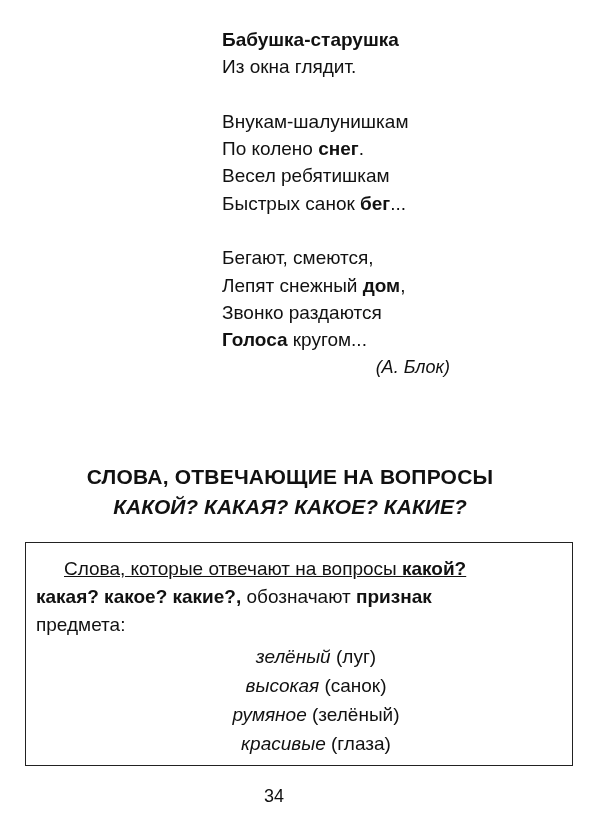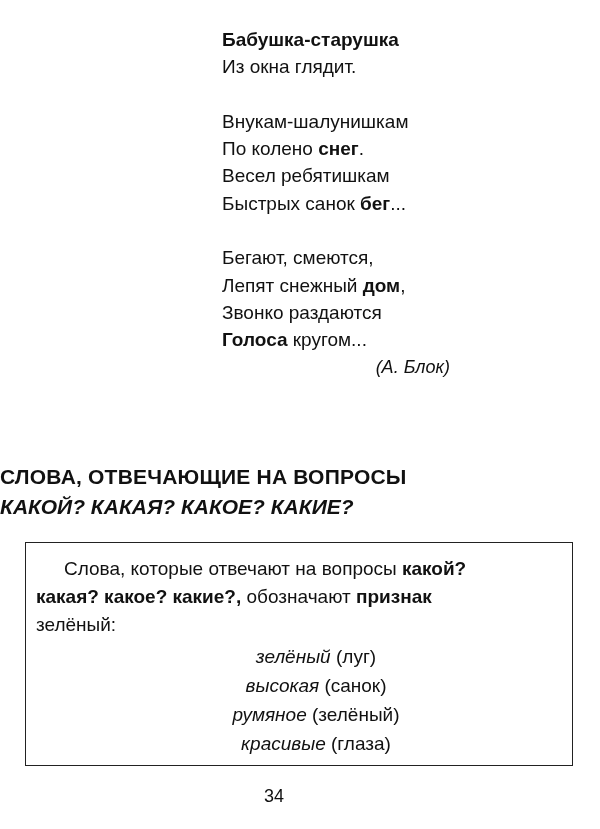--- a/index.html
+++ b/index.html
@@ -5,29 +5,29 @@
   html, body { margin:0; padding:0; }
   body {
     width:600px; height:829px; background:#ffffff; color:#111111;
     font-family:"Liberation Sans", sans-serif; position:relative; overflow:hidden;
   }
   .poem { position:absolute; left:186px; top:26px; width:240px; font-size:19px; line-height:27.3px;margin-left:36px; }
   .poem .line { white-space:nowrap; height:27.3px; }
   .poem .gap { height:27.3px; }
   .author { text-align:right; font-style:italic; font-size:18px; padding-right:12px; }
   b { font-weight:bold; }
-  .heading { position:absolute; left:0; width:564px; top:462px; font-weight:bold; }
+  .heading { position:absolute; left:8px; width:564px; top:462px; text-align:center; font-weight:bold; }
   .heading .h1 { font-size:21px; line-height:30px; letter-spacing:0.2px; }
   .heading .h2 { font-size:21px; line-height:30px; font-style:italic; }
   .rule-box {
     position:absolute; left:25px; top:542px; width:548px; height:224px;
     border:1.5px solid #222; box-sizing:border-box;
   }
   .rule-text { position:absolute; left:36px; top:555px; width:530px; font-size:19px; line-height:28px; }
-  .rule-text .indent { padding-left:28px; }
+  .rule-text .indent { padding-left:28px;text-decoration:underline; }
   .examples { position:absolute; left:0; width:600px; top:642px; text-align:center; font-size:19px; line-height:29px;margin-left:16px; }
   .examples i { font-style:italic; }
   .page-num { position:absolute; left:0; width:548px; top:786px; text-align:center; font-size:18px; }
 </style>
 </head>
 <body>
 
 <div class="poem">
   <div id="s1">
       <div class="line"><b>Бабушка-старушка</b></div>
@@ -52,21 +52,21 @@
 
 <div class="heading">
   <div class="h1">СЛОВА, ОТВЕЧАЮЩИЕ НА ВОПРОСЫ</div>
   <div class="h2">КАКОЙ? КАКАЯ? КАКОЕ? КАКИЕ?</div>
 </div>
 
 <div class="rule-box"></div>
 <div class="rule-text">
   <div class="indent"><span>Слова, которые отвечают на вопросы </span><b>какой?</b></div>
   <div><b>какая? какое? какие?,</b><span> обозначают </span><b>признак</b></div>
-  <div>зелёный:</div>
+  <div>предмета:</div>
 </div>
 
 <div class="examples" id="examples">
     <div><i>зелёный</i><span> (луг)</span></div>
     <div><i>высокая</i><span> (санок)</span></div>
     <div><i>румяное</i><span> (зелёный)</span></div>
     <div><i>красивые</i><span> (глаза)</span></div>
   </div>
 
 <div class="page-num">34</div>

